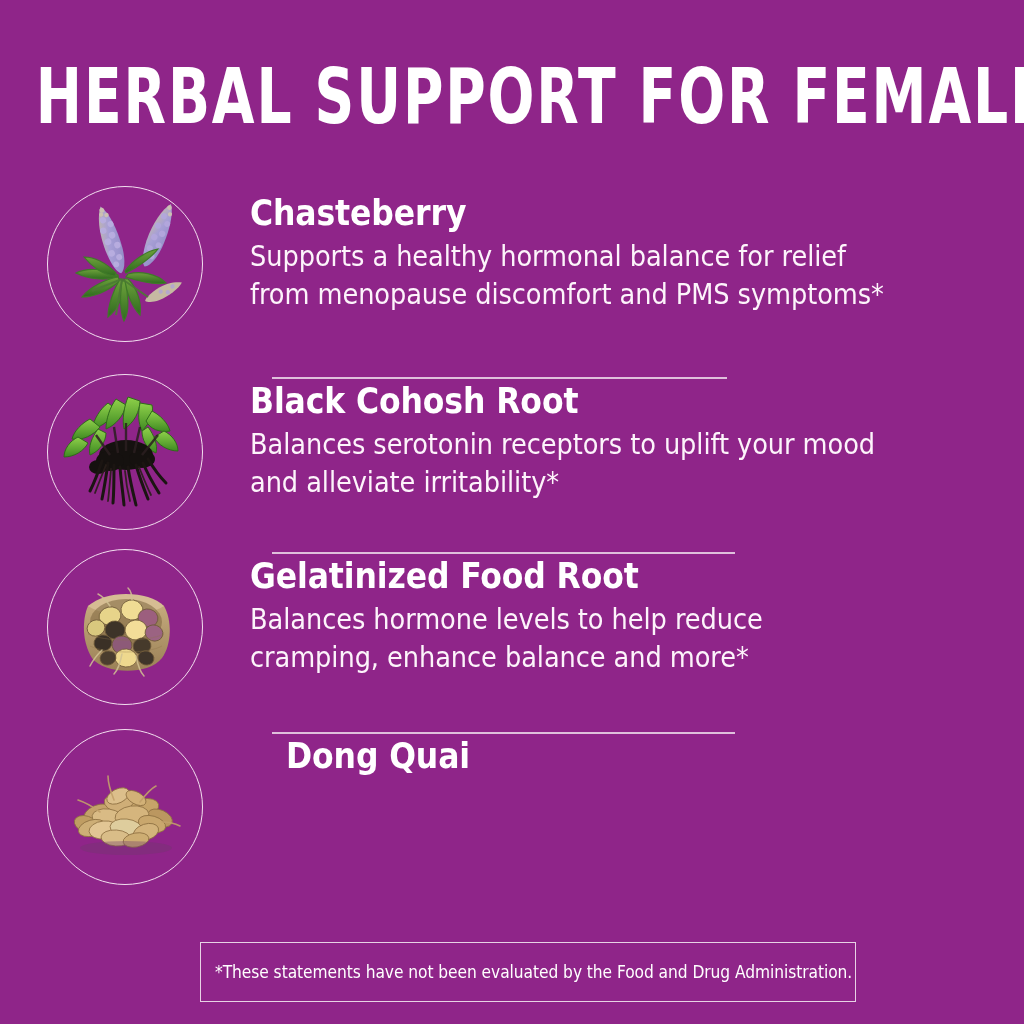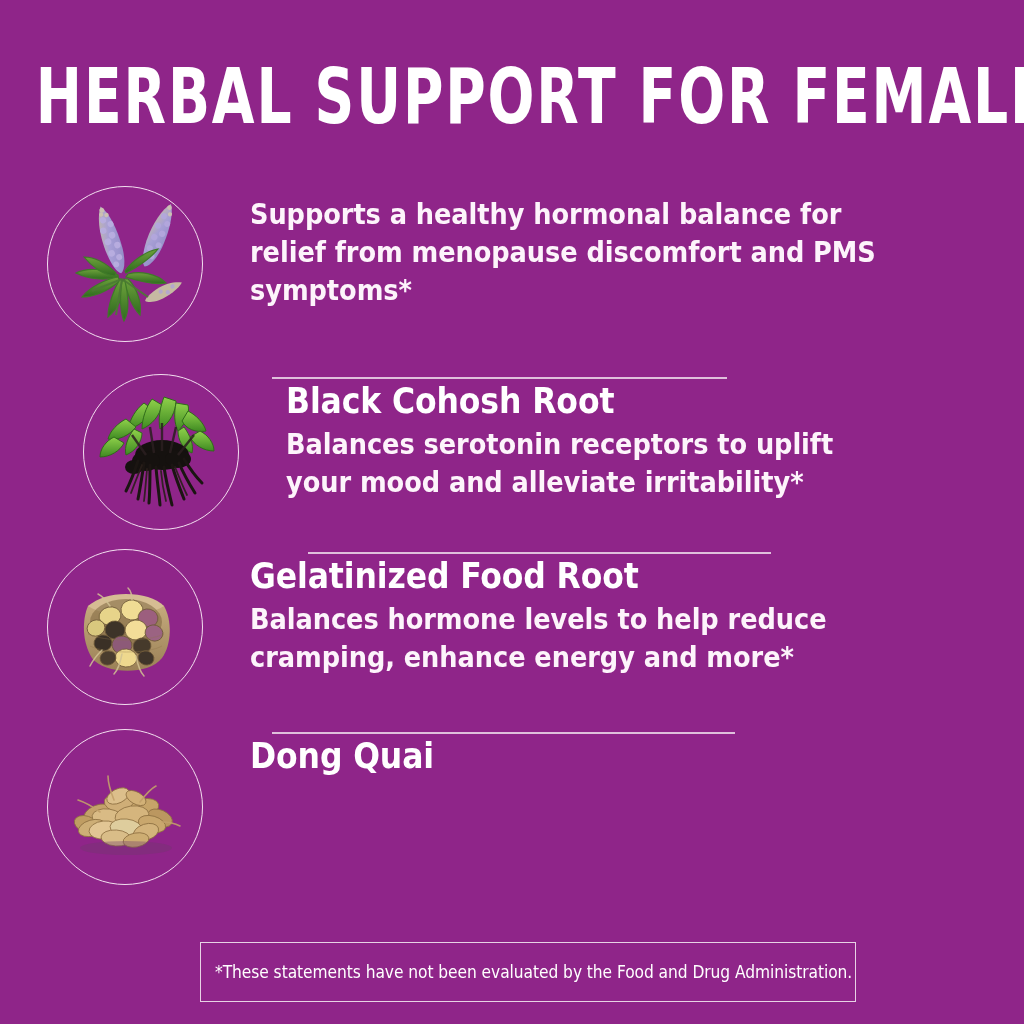--- a/index.html
+++ b/index.html
@@ -94,41 +94,41 @@
     font-weight: 700;
     font-size: 35px;
     line-height: 42px;
     letter-spacing: -0.1px;
     white-space: nowrap;
   }
 
   .ing-desc {
     color: #fdf4fb;
     font-family: "DejaVu Sans Condensed", "Liberation Sans Narrow", "Liberation Sans", sans-serif;
-    font-weight: 700;
+    font-weight: 400;
     font-size: 28.5px;
     line-height: 38px;
     letter-spacing: -0.05px;
     margin-top: 4px;
   }
 
   .divider {
     position: absolute;
     left: 272px;
     width: 455px;
     height: 2px;
     background: #e6cde3;
     opacity: 0.92;
   }
 
   
   #row-0 { height: 188px; }
-  #row-1 { height: 175px; margin-left: 36px; }
+  #row-1 { height: 175px; }
   #row-2 { height: 180px; }
-  #row-3 { height: 190px; }
+  #row-3 { height: 190px; gap: 36px; }
 
   #row-1 .ing-name, #row-2 .ing-name, #row-3 .ing-name { font-size: 35px; }
 
   
   .disclaimer {
     position: absolute;
     left: 200px;
     top: 942px;
     width: 656px;
     height: 60px;
@@ -233,20 +233,21 @@
 
             <g stroke="#4c7a34" stroke-width="2" fill="none" opacity="0.9">
               <path d="M74 92 L68 128"></path>
               <path d="M74 92 L100 110"></path>
               <path d="M74 92 L44 104"></path>
             </g>
           </svg>
         </div>
       </div>
       <div class="text-col">
+        <div class="ing-name">Chasteberry</div>
         <div class="ing-desc">Supports a healthy hormonal balance for relief from menopause discomfort and PMS symptoms*</div>
       </div>
       <div class="divider" style="top:191px;width:455px;"></div>
     </div>
 
     <div class="row" id="row-1">
       <div class="thumb-wrap">
         <div class="thumb">
           <svg class="art" viewBox="0 0 156 156">
             <defs>
@@ -353,21 +354,21 @@
 
             <g stroke="#8c7349" stroke-width="0.7" opacity="0.5">
               <path d="M42 96 C58 104 100 104 114 96" fill="none"></path>
               <path d="M40 84 C56 92 100 92 116 84" fill="none"></path>
             </g>
           </svg>
         </div>
       </div>
       <div class="text-col">
         <div class="ing-name">Gelatinized Food Root</div>
-        <div class="ing-desc">Balances hormone levels to help reduce cramping, enhance energy and more*</div>
+        <div class="ing-desc">Balances hormone levels to help reduce cramping, enhance balance and more*</div>
       </div>
       <div class="divider" style="top:183px;width:463px;"></div>
     </div>
 
     <div class="row" id="row-3">
       <div class="thumb-wrap">
         <div class="thumb">
           <svg class="art" viewBox="0 0 156 156">
             <g stroke="#8d6f41" stroke-width="0.8">
 

